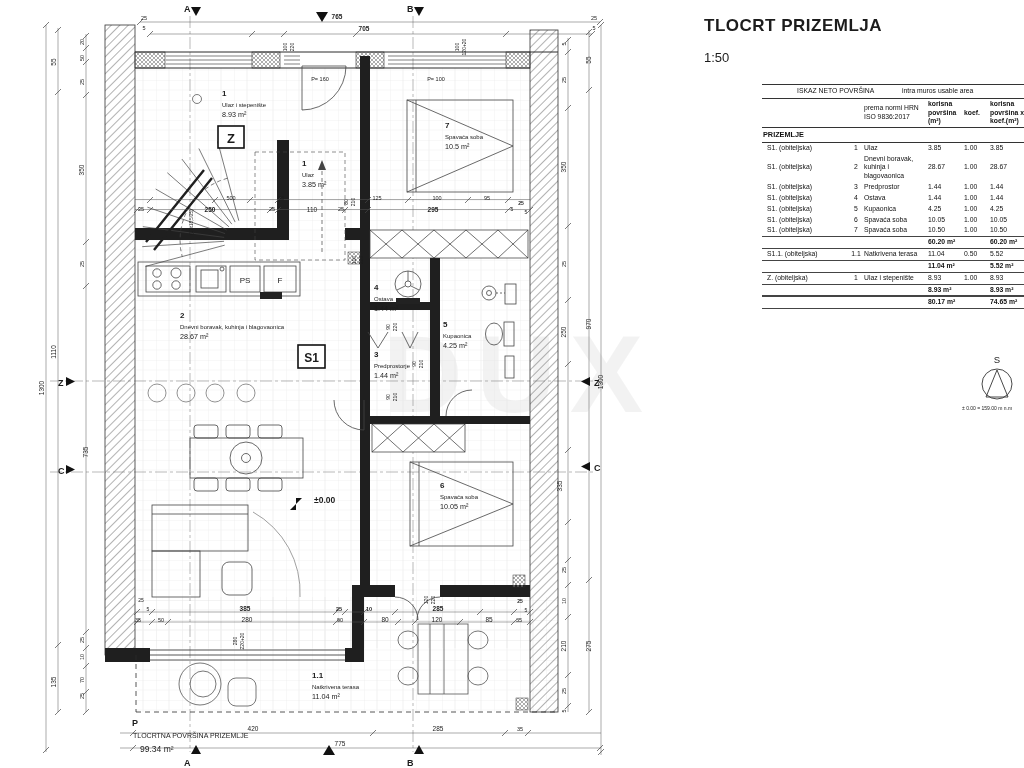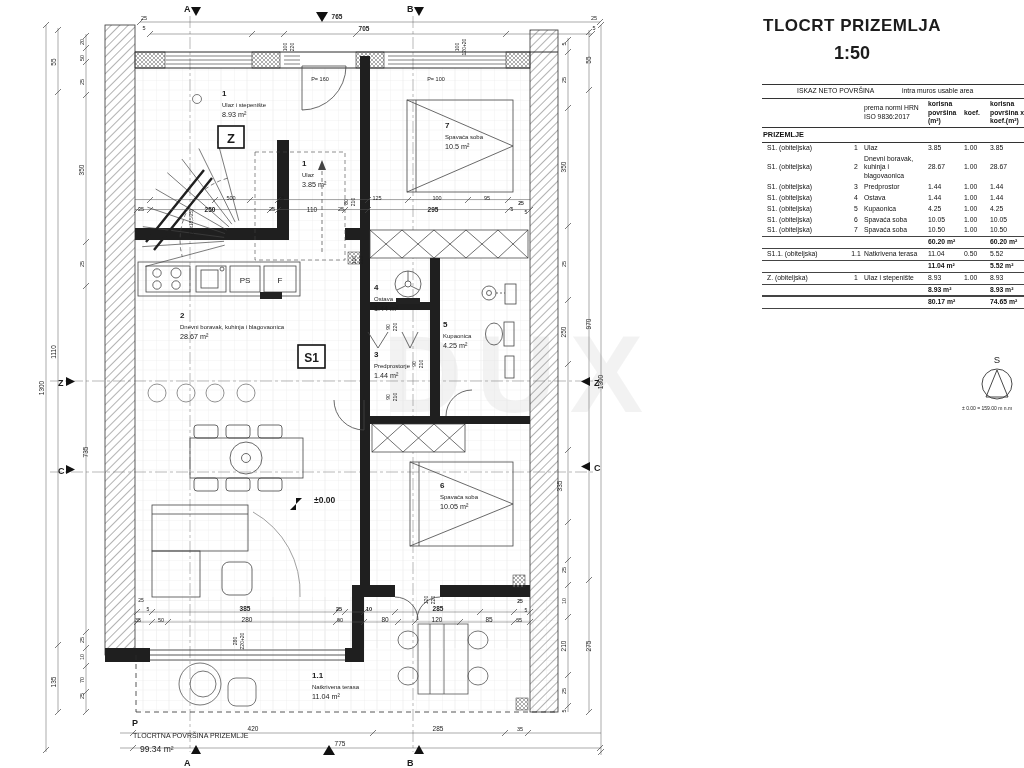--- a/index.html
+++ b/index.html
@@ -1,22 +1,22 @@
 <!DOCTYPE html>
 <html><head>
 <meta charset="utf-8">
 <style>
   html,body{margin:0;padding:0}
   body{width:1024px;height:768px;overflow:hidden;background:#fff;position:relative;
        font-family:"Liberation Sans",sans-serif;color:#1c1c1c}
   .abs{position:absolute}
   
-  #title-block{position:absolute;top:16px;right:12px;width:320px;text-align:center}
+  #title-block{position:absolute;top:16px;right:0;width:320px;text-align:left}
   #title-main{font-size:17px;font-weight:bold;letter-spacing:.5px}
-  #title-scale{font-size:18px;font-weight:bold;margin-top:7px}
+  #title-scale{font-size:13px;font-weight:normal;margin-top:14px}
   
   #area-table{position:absolute;left:762px;top:84px;width:272px;font-size:6.8px;line-height:1.3;color:#111}
   .trow{display:grid;grid-template-columns:86px 16px 64px 36px 26px 42px;align-items:center;padding:1px 0}
   .thead1{display:flex;border-top:1px solid #333;border-bottom:1px solid #333;padding:2px 0}
   .thead1 .h1l{margin-left:35px;width:105px}
   .thead1 .h1r{width:120px}
   .c-unit{padding-left:5px}
   .c-num{text-align:center}
   .c-name{padding-right:2px}
   .b{font-weight:bold}

